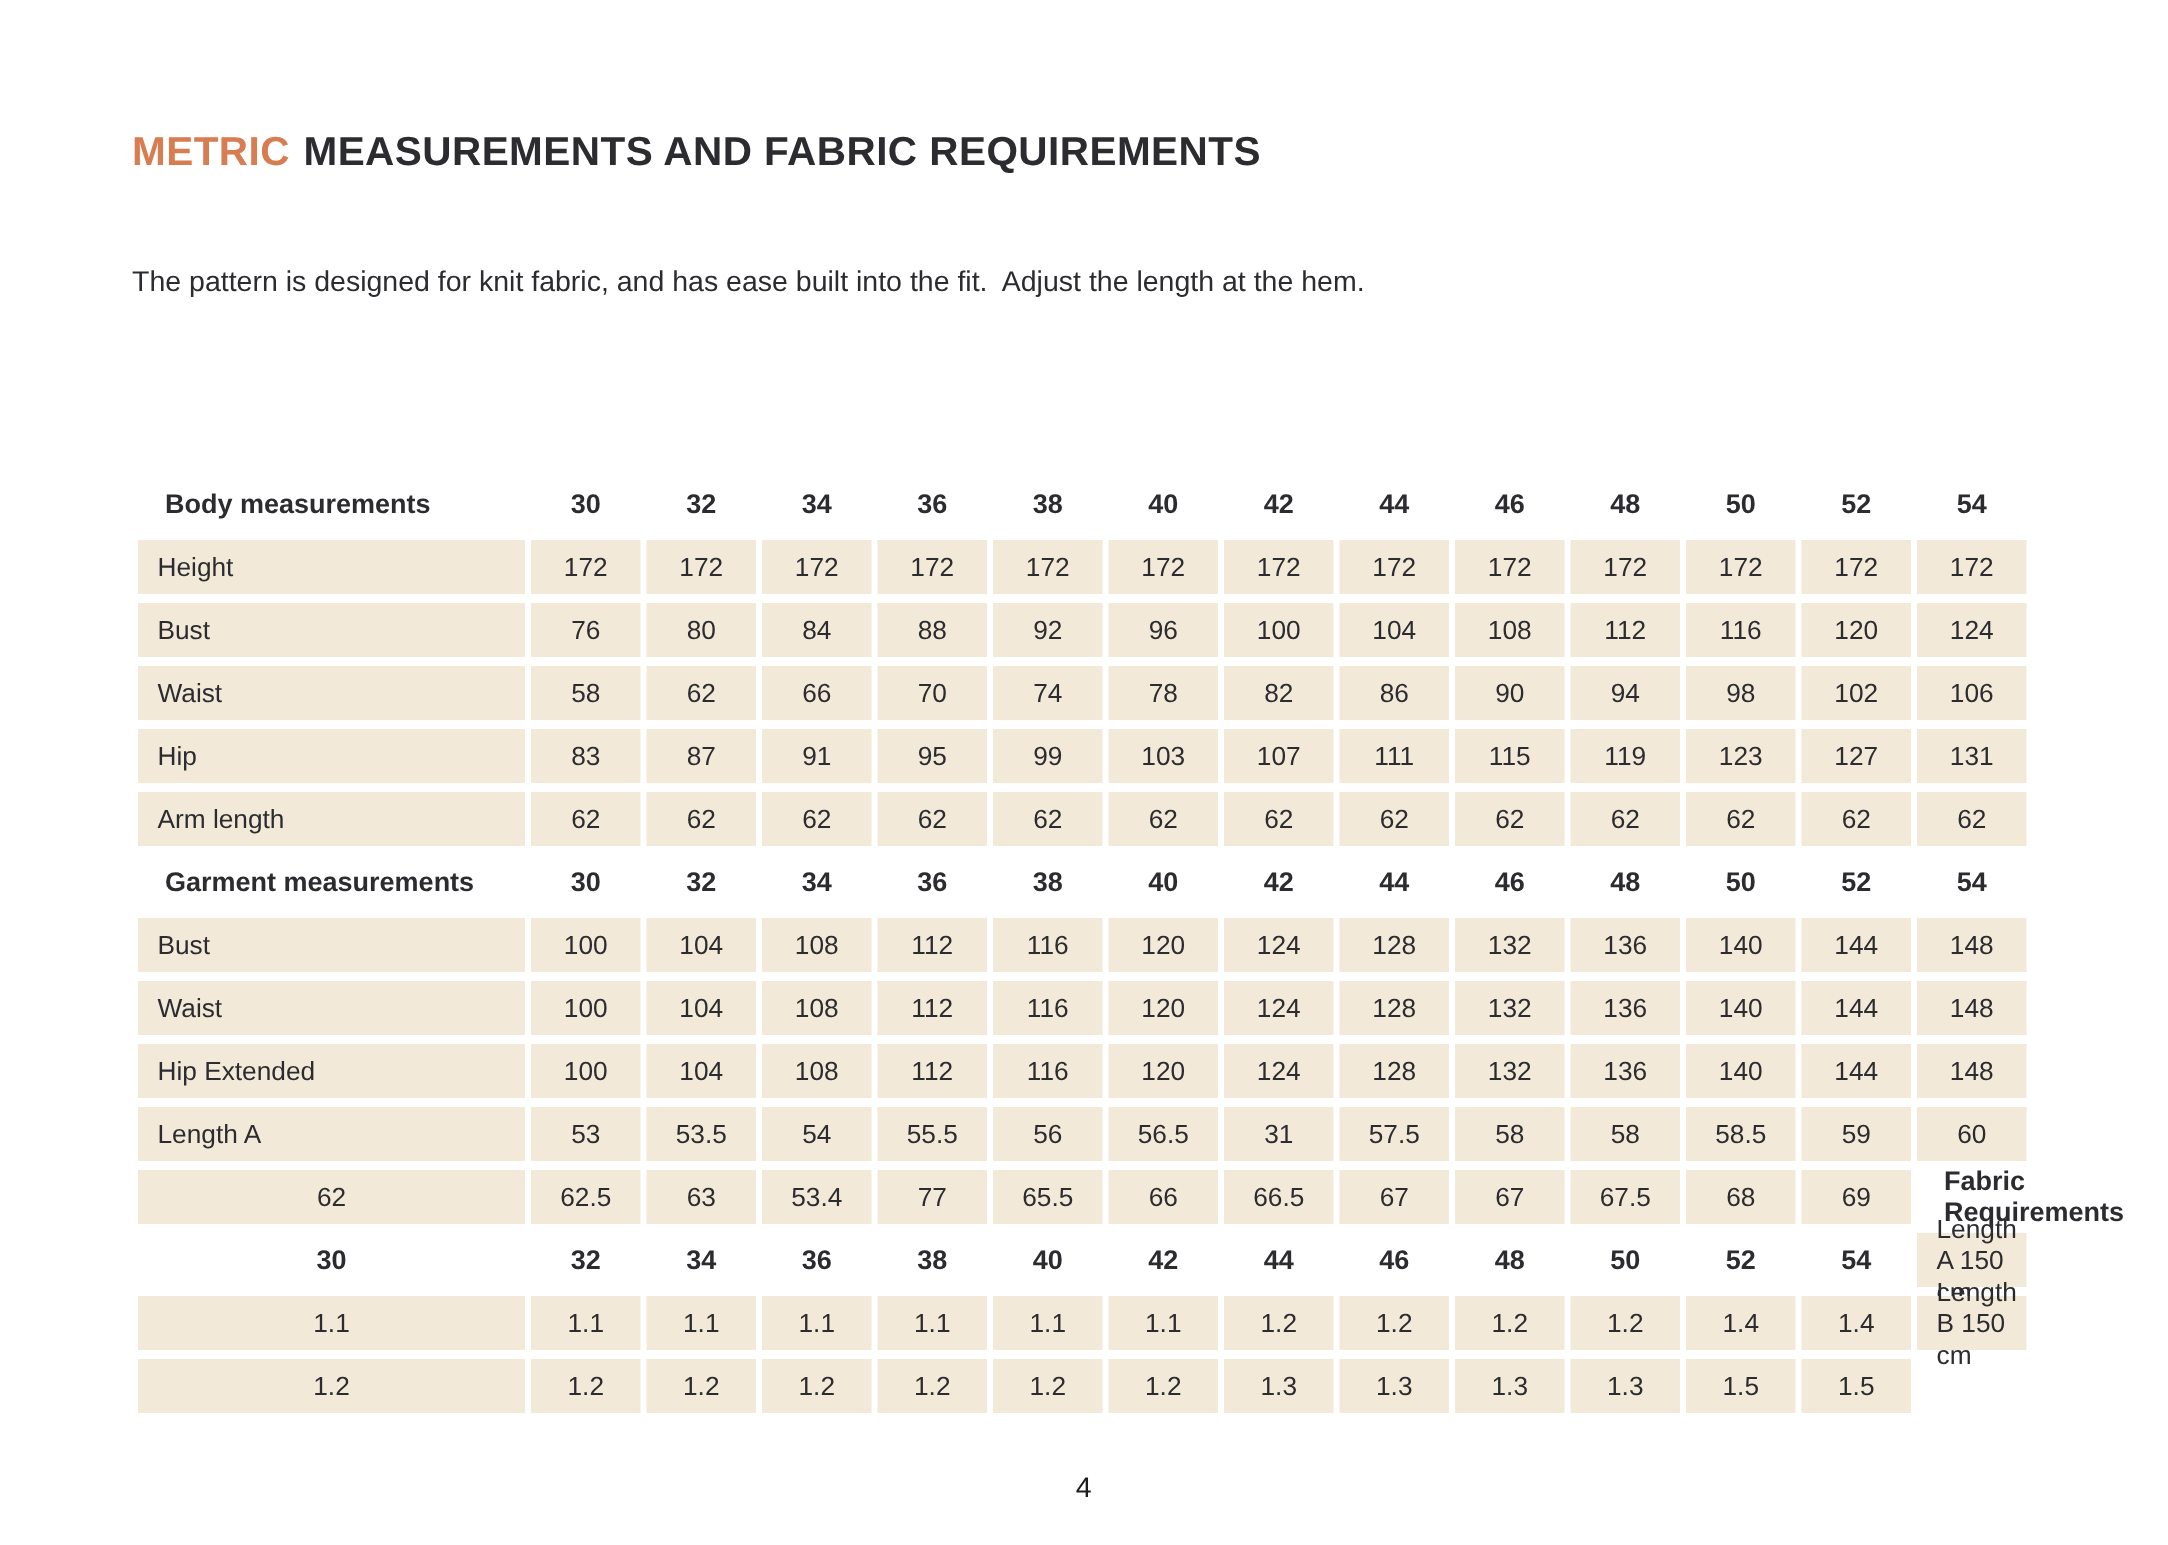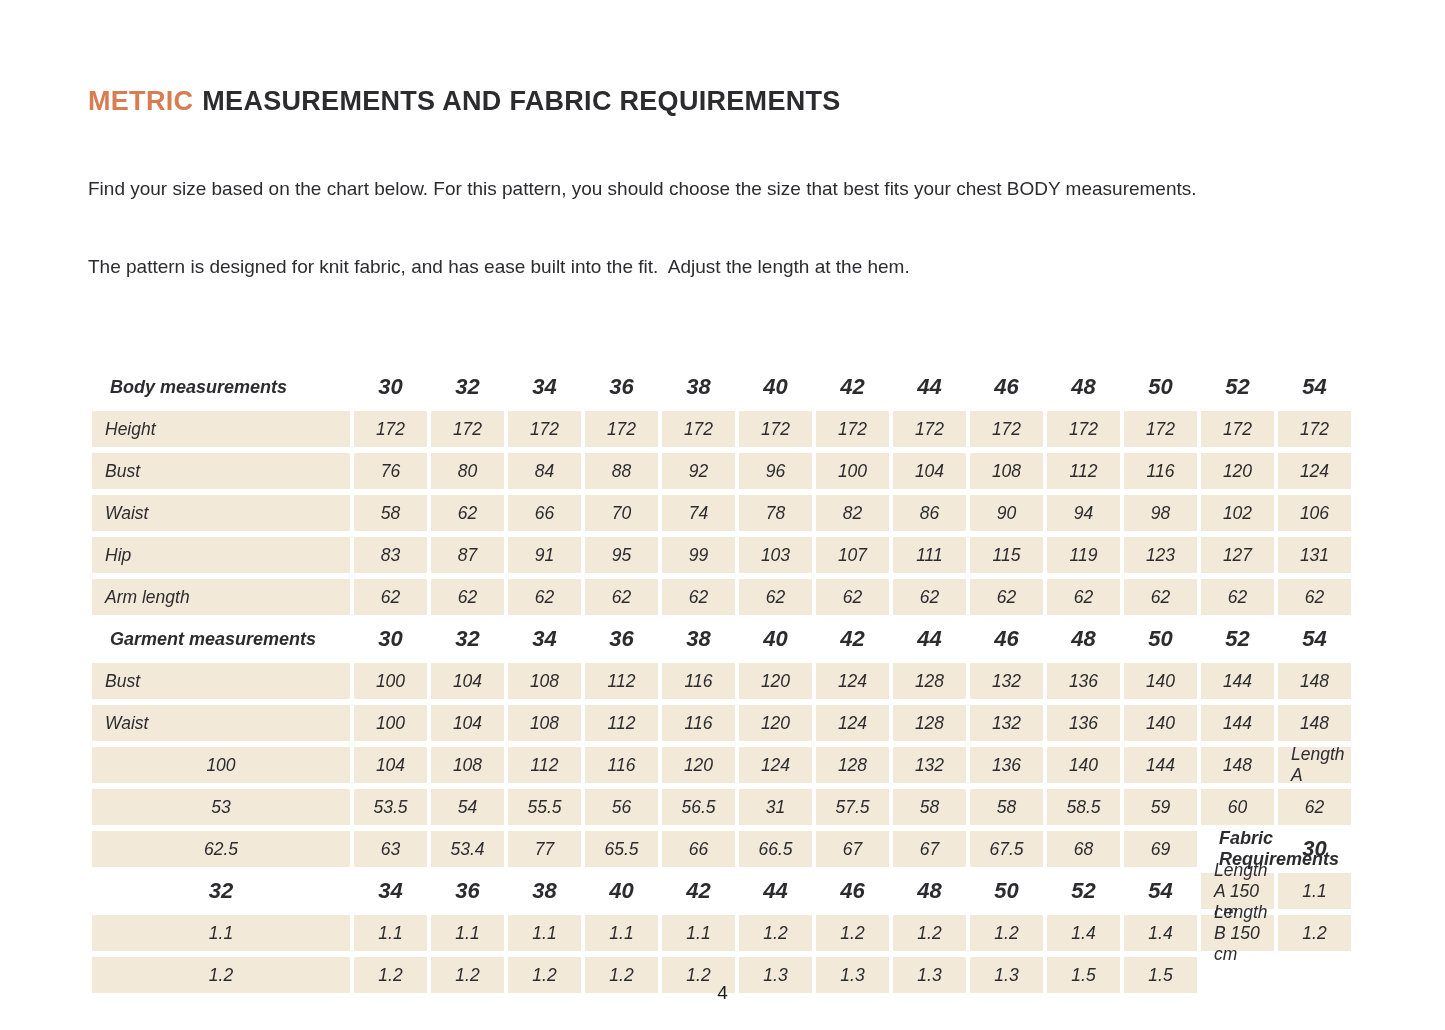--- a/index.html
+++ b/index.html
@@ -16,48 +16,47 @@
   }
   .content{padding:86px 68px 0 88px;}
   .page-title{
     margin:0;font-size:27px;font-weight:bold;letter-spacing:0.3px;
     color:var(--ink);
   }
   .page-title .accent{color:var(--accent);margin-right:9px;}
   .intro{margin-top:7px;font-size:19px;line-height:26px;white-space:pre-wrap;}
   .intro div{margin:0;}
   .size-table{
-    margin-top:37px;margin-left:4px;
+    margin-top:64px;margin-left:4px;
     display:grid;
     grid-template-columns:258px repeat(13, 73px);
-    column-gap:4px;row-gap:6px;font-style:italic;
+    column-gap:4px;row-gap:6px;
   }
   .cell{
     height:36px;display:flex;align-items:center;justify-content:center;
     font-size:17.5px;background:var(--cell-bg);color:var(--ink);
   }
   .label-cell{justify-content:flex-start;padding-left:13px;}
   .header-label{
     background:transparent;font-weight:bold;font-size:18px;
     justify-content:flex-start;padding-left:18px;
   }
-  .header-cell{background:transparent;font-weight:bold;font-size:22px;}
+  .header-cell{background:transparent;font-weight:bold;font-size:18px;}
   .page-footer{
     position:absolute;left:0;bottom:26px;width:100%;
     text-align:center;font-size:19px;color:#1d1d1f;
   }
 </style>
 </head>
 <body>
 
 <div class="content">
   <h1 class="page-title"><span class="accent">METRIC</span><span>MEASUREMENTS AND FABRIC REQUIREMENTS</span></h1>
 
   <div class="intro">
-    <div>Find your size based on the chart below. For this pattern, you should choose the size that best fits your chest BODY measurements.</div>
     <div>The pattern is designed for knit fabric, and has ease built into the fit.  Adjust the length at the hem.</div>
   </div>
 
   <div class="size-table">
       <div class="cell header-label">Body measurements</div>
       <div class="cell header-cell">30</div>
       <div class="cell header-cell">32</div>
       <div class="cell header-cell">34</div>
       <div class="cell header-cell">36</div>
       <div class="cell header-cell">38</div>
@@ -174,20 +173,21 @@
       <div class="cell value-cell">112</div>
       <div class="cell value-cell">116</div>
       <div class="cell value-cell">120</div>
       <div class="cell value-cell">124</div>
       <div class="cell value-cell">128</div>
       <div class="cell value-cell">132</div>
       <div class="cell value-cell">136</div>
       <div class="cell value-cell">140</div>
       <div class="cell value-cell">144</div>
       <div class="cell value-cell">148</div>
+      <div class="cell label-cell">Hip Extended</div>
       <div class="cell value-cell">100</div>
       <div class="cell value-cell">104</div>
       <div class="cell value-cell">108</div>
       <div class="cell value-cell">112</div>
       <div class="cell value-cell">116</div>
       <div class="cell value-cell">120</div>
       <div class="cell value-cell">124</div>
       <div class="cell value-cell">128</div>
       <div class="cell value-cell">132</div>
       <div class="cell value-cell">136</div>

